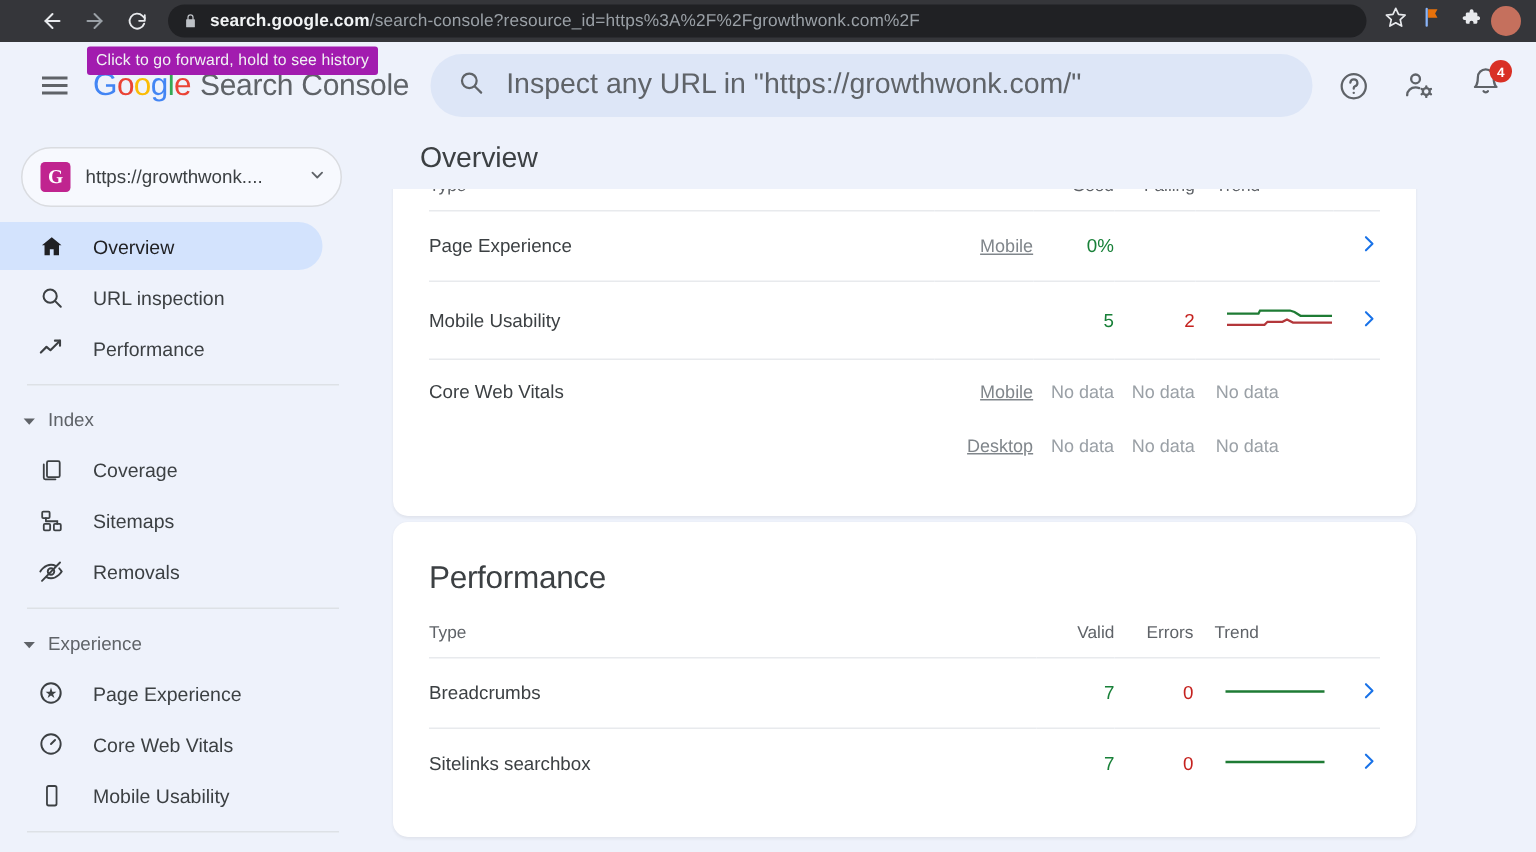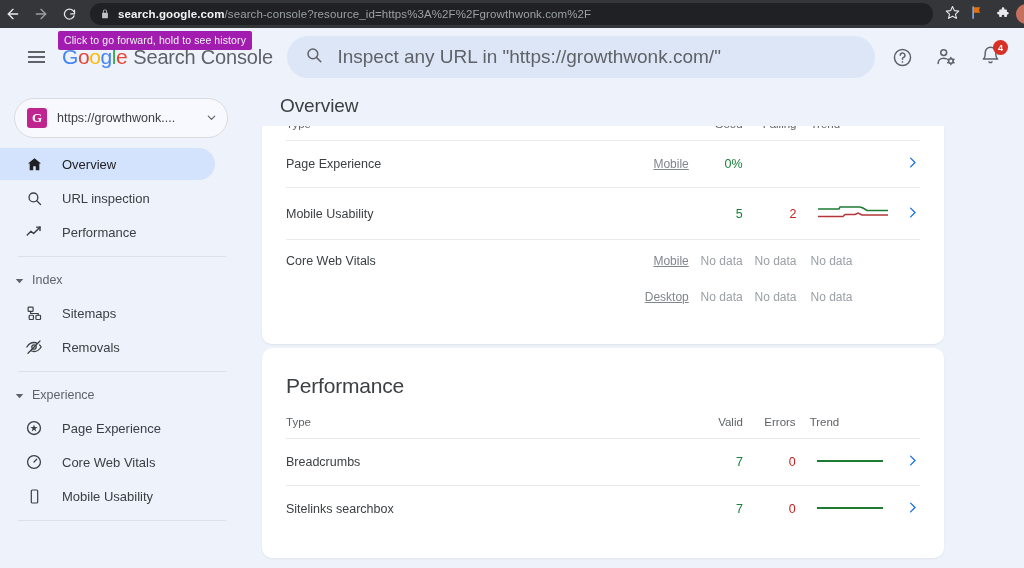--- a/index.html
+++ b/index.html
@@ -6,21 +6,21 @@
   html, body {
     width: 1024px; height: 568px;
     overflow: hidden;
     font-family: "Liberation Sans", sans-serif;
     background: #eef2fb;
   }
 
   
   .browser-bar {
     height: 28px; background: #35363a;
-    display: flex; align-items: center; padding: 0 0; gap: 2px;
+    display: flex; align-items: center; padding: 0 22px; gap: 2px;
     position: relative; z-index: 60;
   }
   .nav-btn {
     width: 26px; height: 26px; display: flex; align-items: center; justify-content: center;
     border-radius: 50%; flex: none;
   }
   .nav-btn svg { display: block; }
   .omnibox {
     flex: 1; height: 22px; background: #202124; border-radius: 11px;
     display: flex; align-items: center; padding: 0 10px; margin: 0 6px;
@@ -312,20 +312,29 @@
 
     <div class="nav-group">
       <span class="caret">
         <svg width="9" height="9" viewBox="0 0 12 12" fill="#5f6368">
             <polygon points="1,4 11,4 6,9.5"></polygon>
           </svg>
       </span>
       <span>Index</span>
     </div>
 
+    <div class="nav-item">
+      <span class="ni">
+        <svg width="17" height="17" viewBox="0 0 24 24" fill="none" stroke="#3c4043" stroke-width="1.7">
+            <rect x="7.5" y="3.5" width="12" height="15" rx="1.4"></rect>
+            <path d="M4.5 6.5v12.6c0 .8.6 1.4 1.4 1.4h9.6" stroke-linecap="round"></path>
+          </svg>
+      </span>
+      <span>Coverage</span>
+    </div>
 
     <div class="nav-item">
       <span class="ni">
         <svg width="17" height="17" viewBox="0 0 24 24" fill="none" stroke="#3c4043" stroke-width="1.7">
             <rect x="3" y="3" width="7" height="6" rx="1"></rect>
             <rect x="14" y="14.5" width="6.5" height="6" rx="1"></rect>
             <rect x="4.5" y="14.5" width="6" height="6" rx="1"></rect>
             <path d="M6.5 9v3M17.2 14.5V12H6.5" stroke-linecap="round"></path>
           </svg>
       </span>

